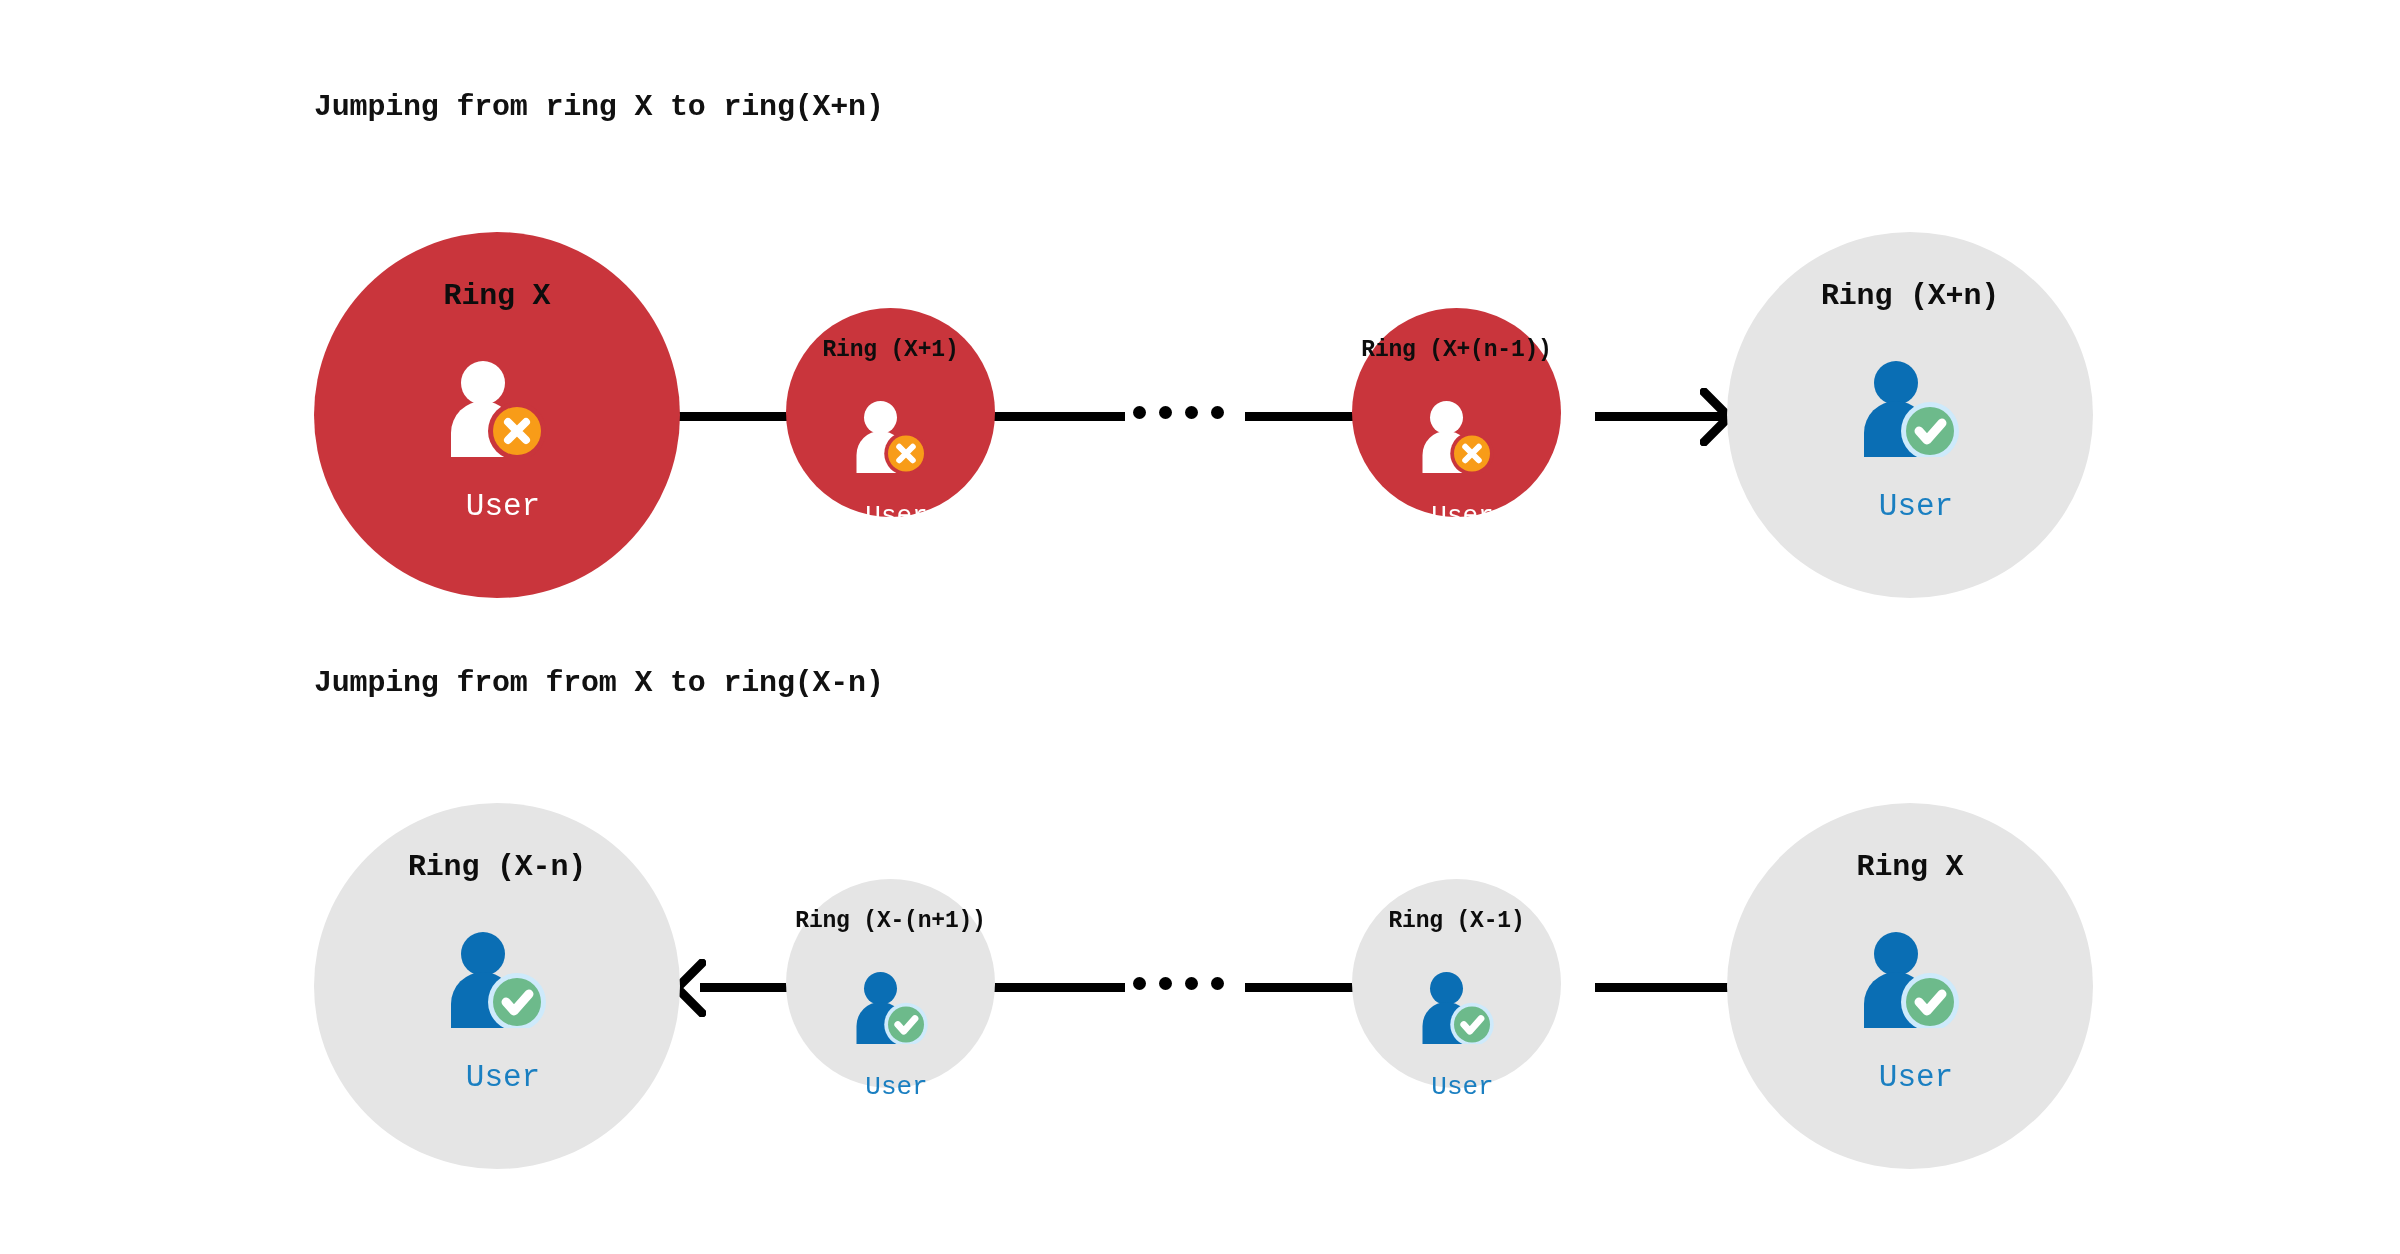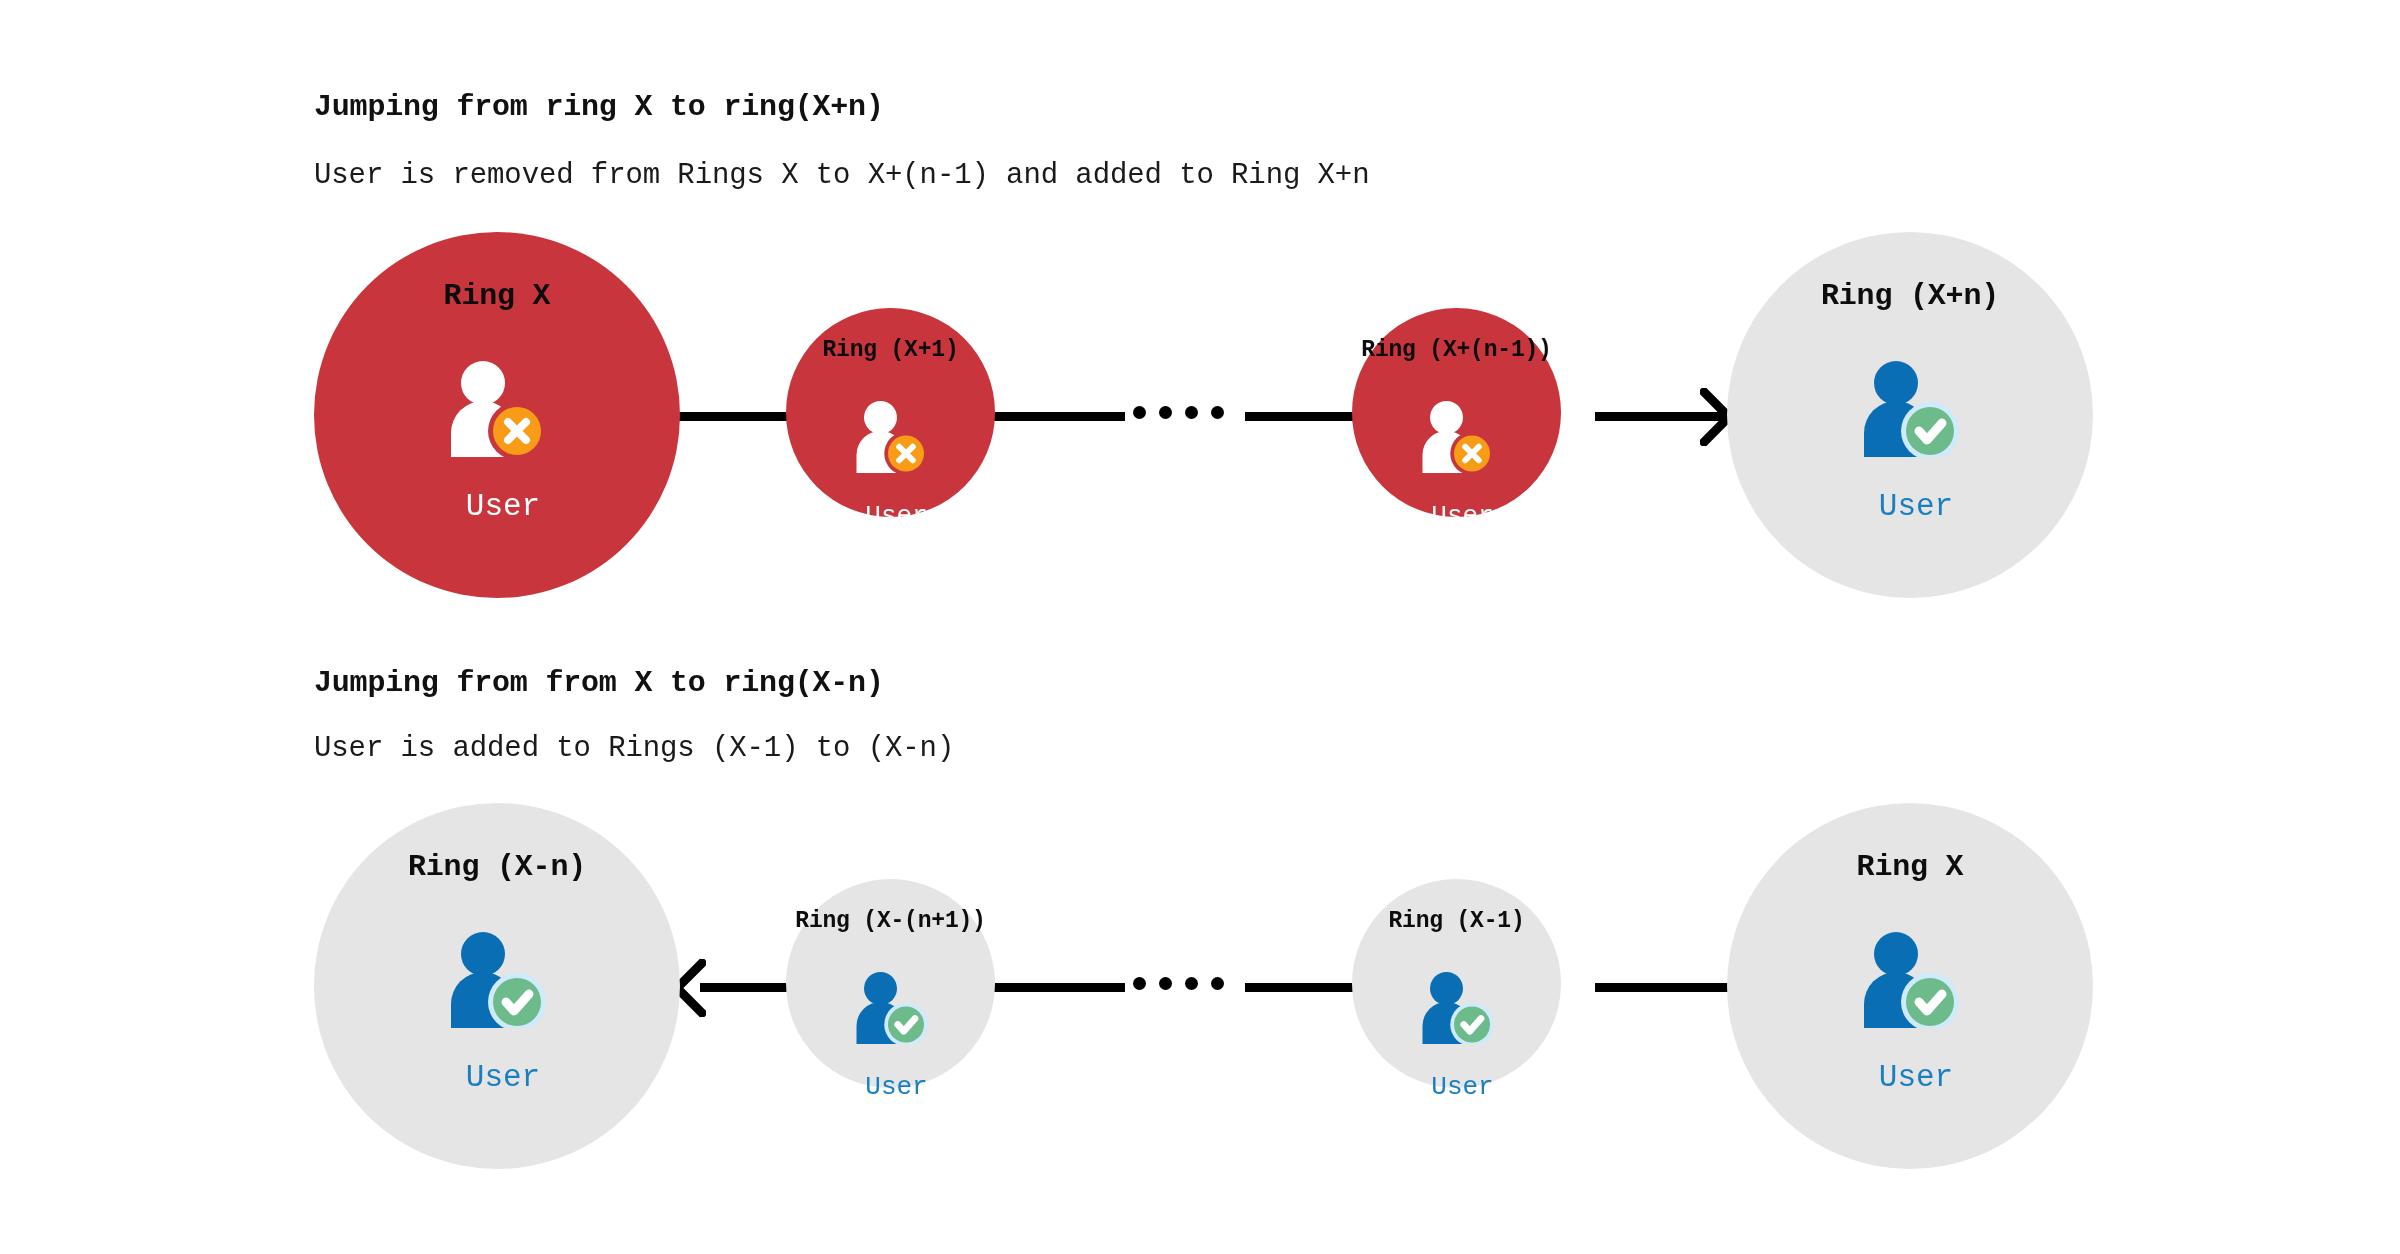--- a/index.html
+++ b/index.html
@@ -103,21 +103,20 @@
   .ring.small .ring-label     { font-size: 23px; margin-top: 29px; }
   .ring.small .avatar         { margin-top: 12px; }
   .ring.small .ring-user-text { font-size: 26px; margin-top: 2px; }
 </style>
 </head>
 <body>
 
 <div id="stage">
 
   <div class="section-title" style="left:314px; top:90px;">Jumping from ring X to ring(X+n)</div>
-  <div class="section-sub" style="left:314px; top:159px;">User is removed from Rings X to X+(n-1) and added to Ring X+n</div>
 
   <div class="conn" style="left:600px; top:412px; width:370px;"></div>
   <div class="dots" style="left:1133px; top:406px;">
     <i></i>
     <i></i>
     <i></i>
     <i></i>
   </div>
   <div class="conn" style="left:985px; top:412px; width:140px;"></div>
   <div class="conn" style="left:1245px; top:412px; width:145px;"></div>
@@ -176,21 +175,20 @@
         <path d="M6 96 L6 72 A32 32 0 0 1 70 72 L70 96 Z" fill="#0A6EB4"></path>
         <circle cx="72" cy="70" r="29" fill="#CEEAFB"></circle>
         <circle cx="72" cy="70" r="24" fill="#6DBA8B"></circle>
         <path d="M61 70 L69 79 L84 62" stroke="#FFFFFF" stroke-width="9" fill="none" stroke-linecap="round" stroke-linejoin="round"></path>
       </svg>
     </div>
     <div class="ring-user-text">User</div>
   </div>
 
   <div class="section-title" style="left:314px; top:666px;">Jumping from from X to ring(X-n)</div>
-  <div class="section-sub" style="left:314px; top:732px;">User is added to Rings (X-1) to (X-n)</div>
 
   <svg class="arrow-head" style="left:672px; top:959px;" viewBox="0 0 34 58">
     <polyline points="30,4 5,29 30,54" fill="none" stroke="#000000" stroke-width="9" stroke-linecap="square" stroke-linejoin="miter"></polyline>
   </svg>
   <div class="conn" style="left:700px; top:983px; width:140px;"></div>
   <div class="conn" style="left:985px; top:983px; width:140px;"></div>
   <div class="dots" style="left:1133px; top:977px;">
     <i></i>
     <i></i>
     <i></i>

